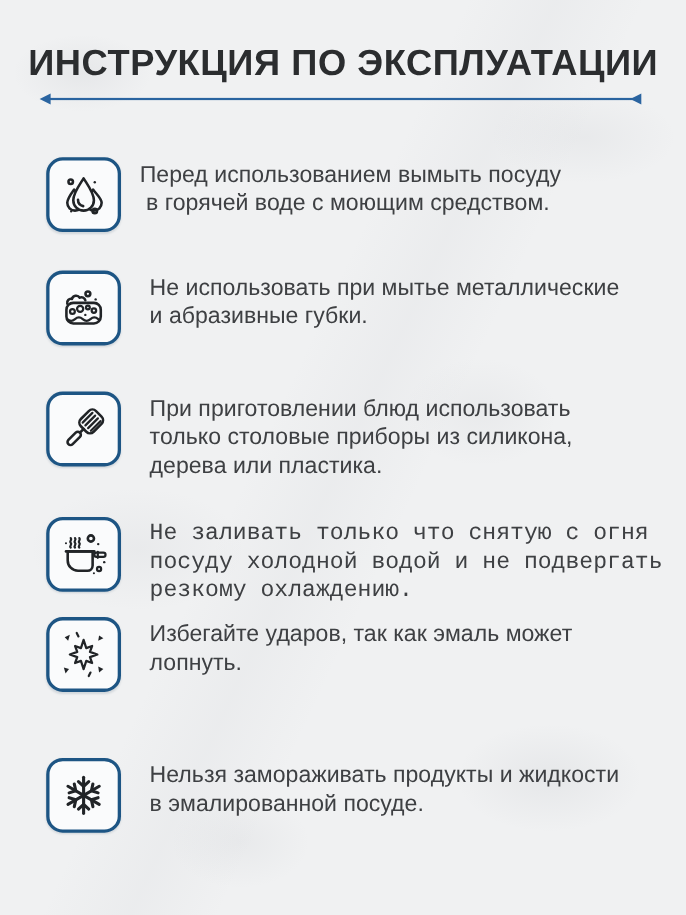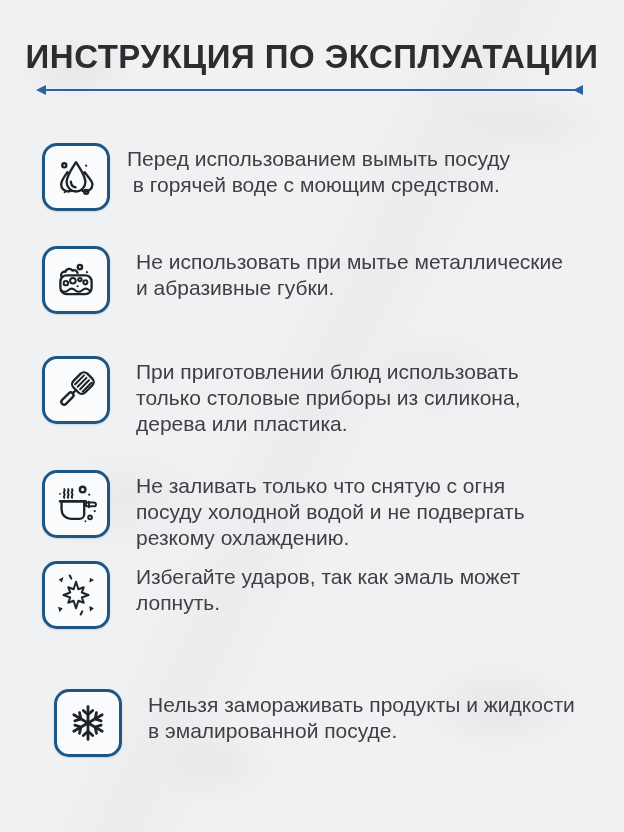--- a/index.html
+++ b/index.html
@@ -113,21 +113,21 @@
           <line x1="32" y1="32" x2="32" y2="38"></line>
           <rect x="28.5" y="38" width="7" height="19" rx="3.5"></rect>
         </g>
       </svg>
     </div>
     <div class="item-text">При приготовлении блюд использовать
 только столовые приборы из силикона,
 дерева или пластика.</div>
   </div>
 
-  <div class="row" style="top:470px;">
+  <div class="row" style="top:470px;font-family:Liberation Mono, monospace;">
     <div class="icon-box">
       <svg viewBox="0 0 64 64" class="ic">
         <path class="thin" d="M17 24 c-2.2 -1.8 2.2 -3.2 0 -5.5 c-2.2 -1.8 2.2 -3.2 0 -5.5"></path>
         <path class="thin" d="M22 24 c-2.2 -1.8 2.2 -3.2 0 -5.5 c-2.2 -1.8 2.2 -3.2 0 -5.5"></path>
         <path class="thin" d="M27 24 c-2.2 -1.8 2.2 -3.2 0 -5.5 c-2.2 -1.8 2.2 -3.2 0 -5.5"></path>
         <circle cx="40.5" cy="13.5" r="3.6"></circle>
         <circle class="fill" cx="49" cy="20" r="1.4"></circle>
         <circle class="fill" cx="11.5" cy="19" r="1.2"></circle>
         <path d="M13.5 28.5 h29 v16.5 a6 6 0 0 1 -6 6 h-11 a12 12 0 0 1 -12 -12 z"></path>
         <line x1="11.5" y1="28.5" x2="44.5" y2="28.5"></line>
@@ -152,21 +152,21 @@
         <polygon class="fill" points="9,47 15,49 11,54"></polygon>
         <polygon class="fill" points="49,46 55,49 50,53"></polygon>
         <line class="thin" x1="24" y1="7" x2="26" y2="11"></line>
         <line class="thin" x1="40" y1="53" x2="38" y2="57"></line>
       </svg>
     </div>
     <div class="item-text">Избегайте ударов, так как эмаль может
 лопнуть.</div>
   </div>
 
-  <div class="row" style="top:689px;margin-left:12px;">
+  <div class="row" style="top:689px;">
     <div class="icon-box">
       <svg viewBox="0 0 64 64" class="ic" style="stroke-width:3.6">
         <g transform="rotate(0 32 32)">
             <line x1="32" y1="32" x2="32" y2="11"></line>
             <path d="M26 16 L32 21.5 L38 16"></path>
           </g>
         <g transform="rotate(60 32 32)">
             <line x1="32" y1="32" x2="32" y2="11"></line>
             <path d="M26 16 L32 21.5 L38 16"></path>
           </g>

